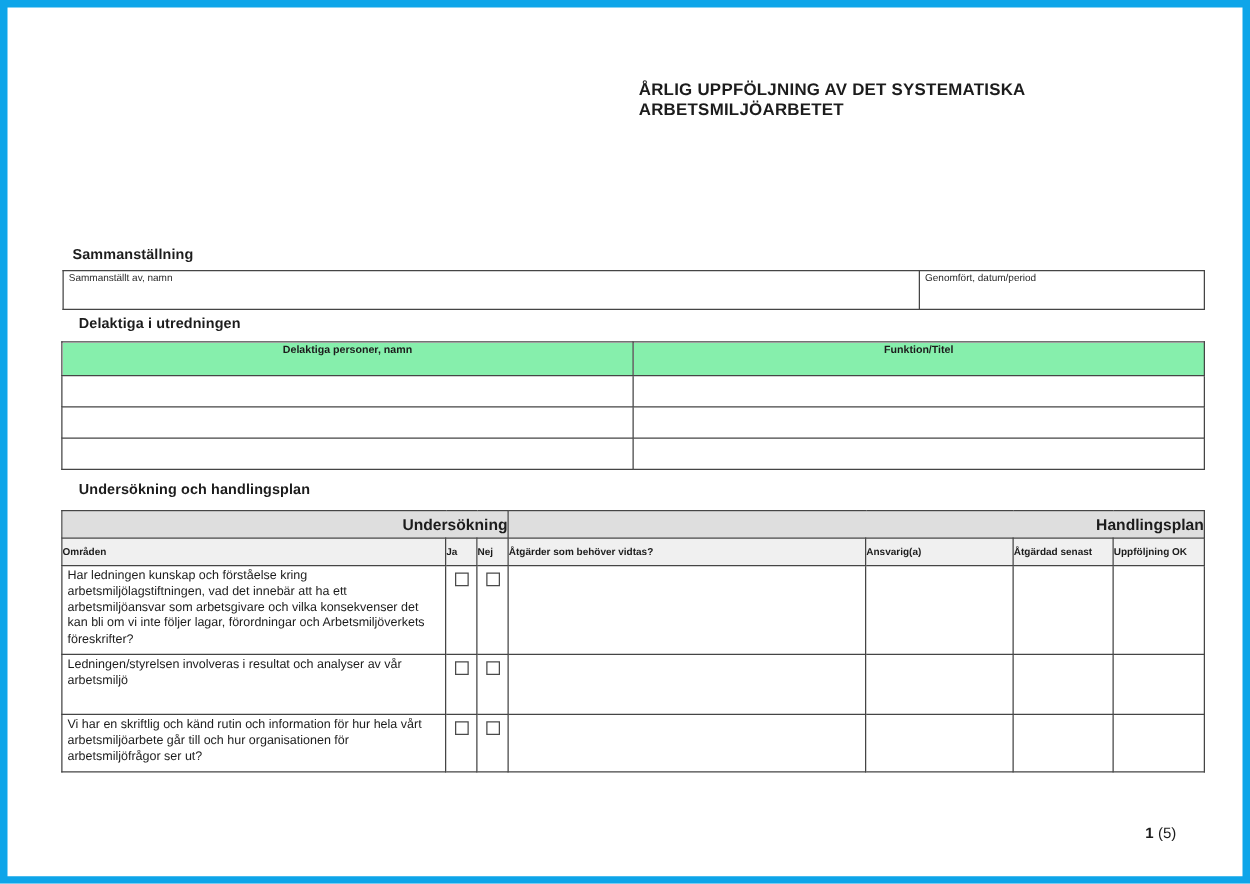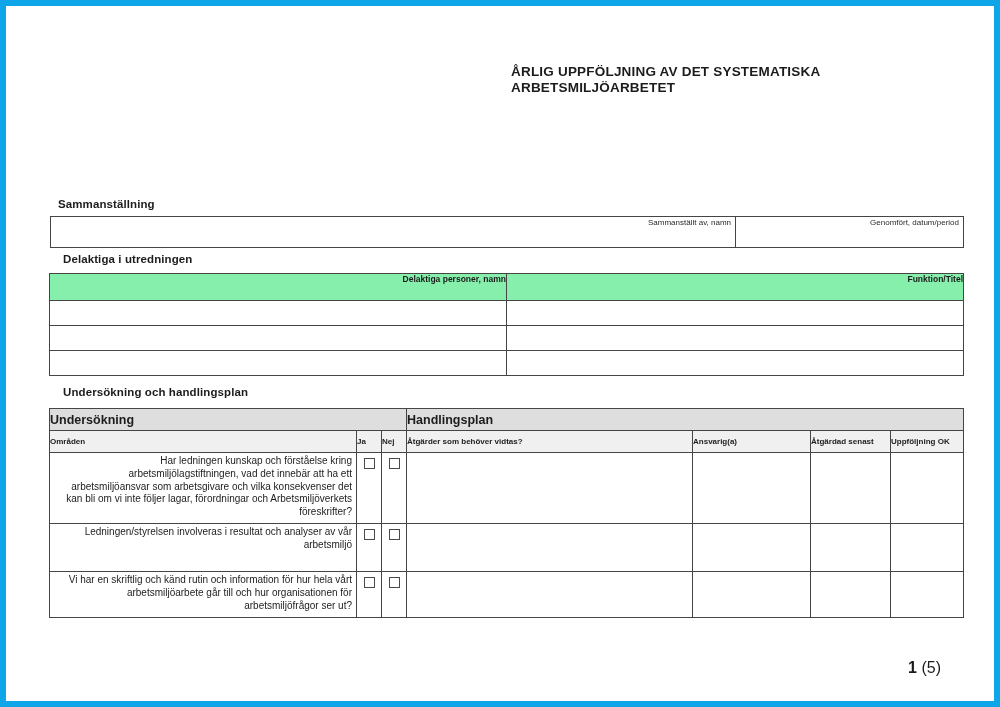--- a/index.html
+++ b/index.html
@@ -40,21 +40,20 @@
   table.form-table {
     position: absolute;
     border-collapse: collapse;
     table-layout: fixed;
     border: 1px solid #1f1f1f;
   }
   table.form-table td, table.form-table th {
     border: 1px solid #454545;
     vertical-align: top;
     overflow: hidden;
-    text-align: right;
   }
 
   
   .t-summary { left: 44px; top: 210px; width: 913px; }
   .t-summary td { height: 31px; padding: 1px 4px; }
   .field-label { font-size: 8px; color: #2a2a2a; }
 
   
   .t-participants { left: 43px; top: 267px; width: 914px; }
   .t-participants th {
@@ -67,21 +66,21 @@
   }
   .t-participants td { height: 25px; }
 
   
   .t-survey { left: 43px; top: 402px; width: 914px; }
   .t-survey th.group {
     height: 22px;
     background: #dedede;
     font-size: 12.5px;
     font-weight: bold;
-    text-align: left;
+    text-align: right;
     vertical-align: middle;
   }
   .t-survey th.col {
     height: 22px;
     background: #f0f0f0;
     font-size: 8px;
     font-weight: bold;
     text-align: left;
     vertical-align: middle;
   }
@@ -102,21 +101,21 @@
     height: 11px;
     border: 1px solid #4a4a4a;
     background: #ffffff;
     margin: 5px auto 0 auto;
   }
 
   .page-number {
     position: absolute;
     top: 653px;
     right: 53px;
-    font-size: 16px;
+    font-size: 12px;
   }
   .page-number .pg { font-weight: bold; }
 </style>
 </head>
 <body>
 
 <div class="page">
 
   <div class="doc-title">ÅRLIG UPPFÖLJNING AV DET SYSTEMATISKA
 ARBETSMILJÖARBETET</div>

